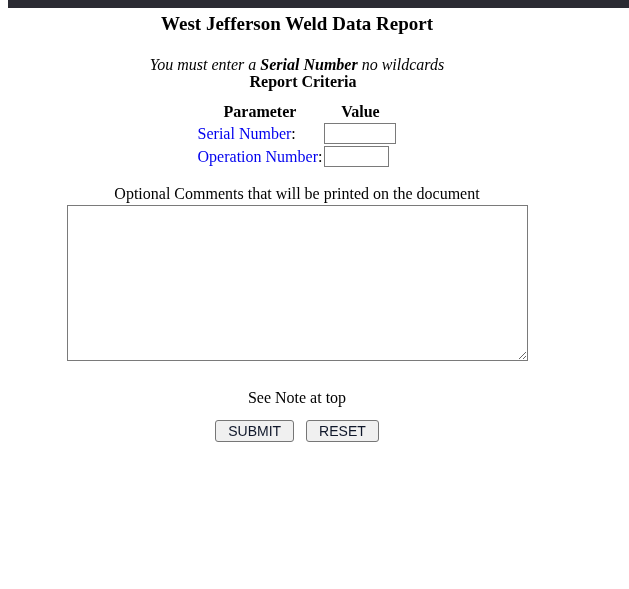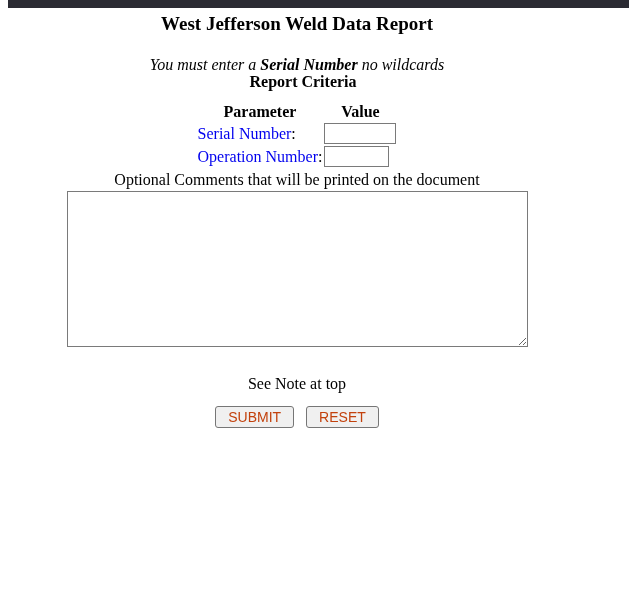--- a/index.html
+++ b/index.html
@@ -74,21 +74,21 @@
     box-sizing: border-box;
     border: 1px solid #7a7a7a;
     background: #ffffff;
     font-family: "Liberation Sans", sans-serif;
     font-size: 13px;
     padding: 1px 2px;
   }
   .input-serial { width: 72px; }
   .input-operation { width: 65px; }
   .comments-caption {
-    margin-top: 2px;
+    margin-top: 16px;
     text-align: center;
   }
   .comments-textarea {
     display: block;
     box-sizing: border-box;
     width: 461px;
     height: 156px;
     margin: 2px auto 0 auto;
     border: 1px solid #7a7a7a;
     background: #ffffff;
@@ -99,21 +99,21 @@
   }
   .note-text {
     margin-top: 28px;
   }
   .button-row {
     margin-top: 13px;
   }
   .form-button {
     font-family: "Liberation Sans", sans-serif;
     font-size: 14px;
-    color: #c2410c;
+    color: #0f172a;
     background: #f0f0f0;
     border: 1px solid #767676;
     border-radius: 3px;
     padding: 2px 12px;
     cursor: pointer;
   }
   .form-button + .form-button { margin-left: 8px; }
 </style>
 </head>
 <body>

